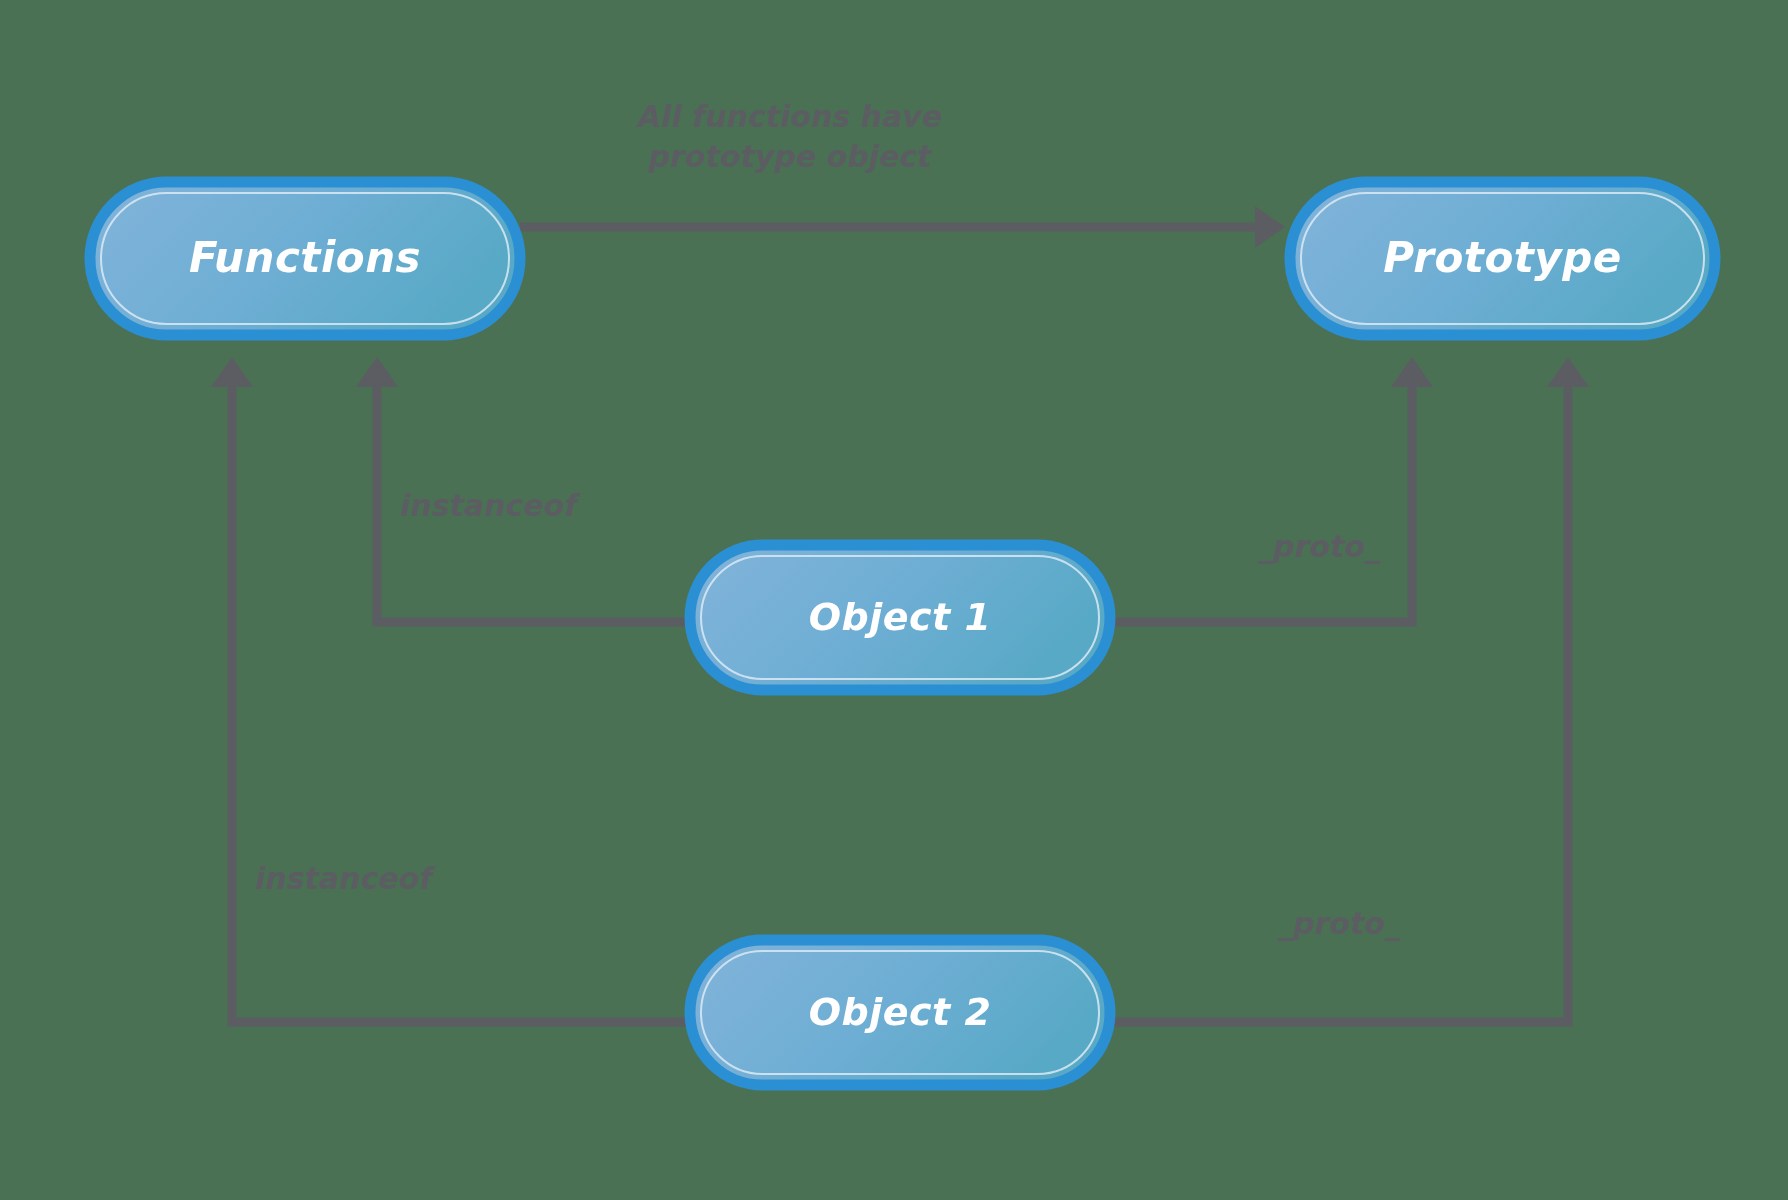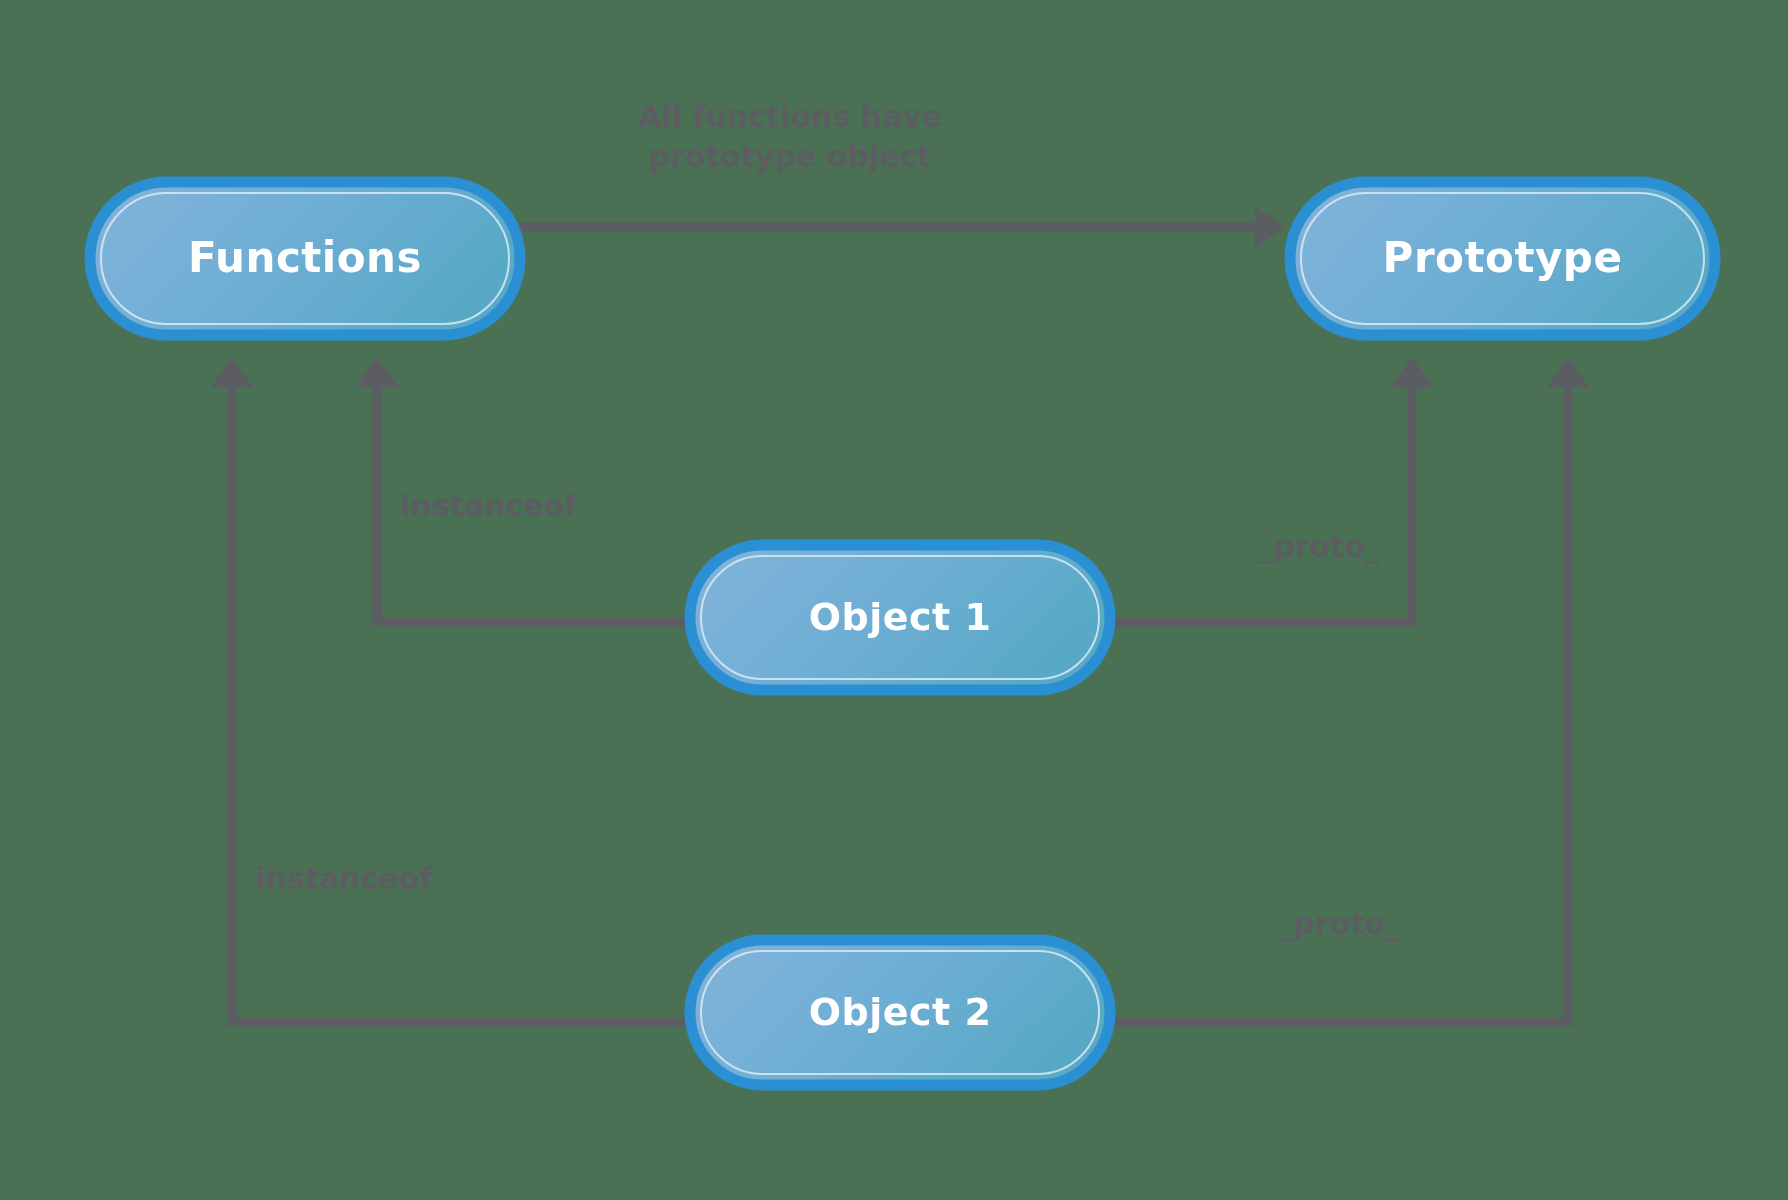--- a/index.html
+++ b/index.html
@@ -10,20 +10,21 @@
   body {
     width: 1788px;
     height: 1200px;
     font-family: "DejaVu Sans", "Liberation Sans", sans-serif;
     overflow: hidden;
   }
   #diagram-root {
     position: relative;
     width: 1788px;
     height: 1200px;
+    font-style: italic;
   }
   #diagram-svg {
     position: absolute;
     inset: 0;
     width: 1788px;
     height: 1200px;
   }
   .node-label {
     font-weight: bold;
     fill: #ffffff;

